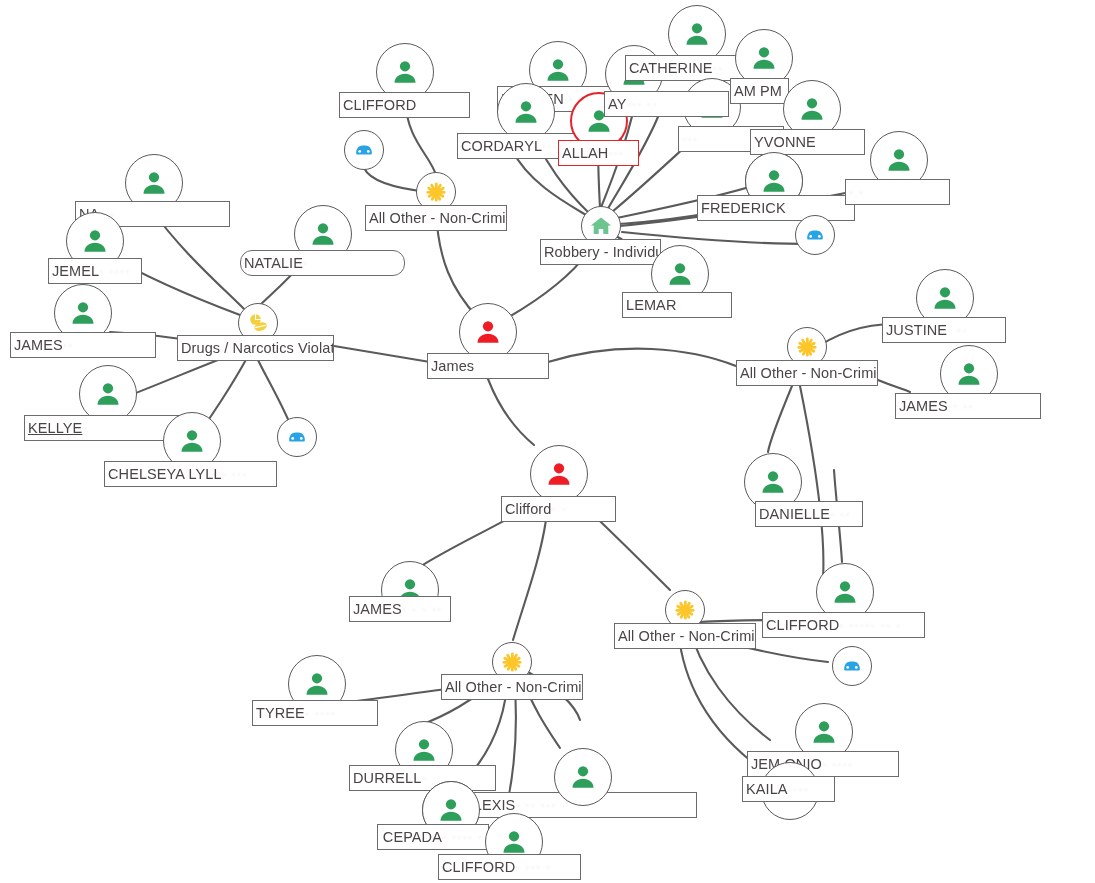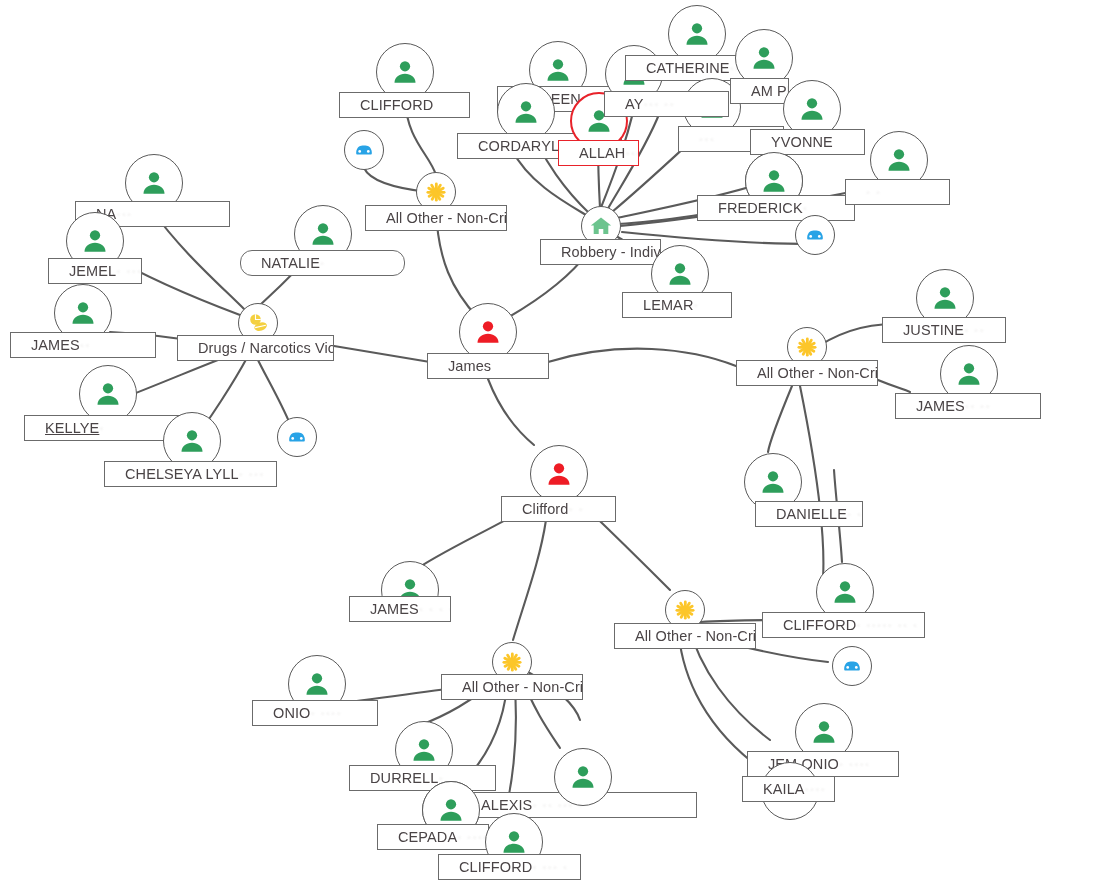--- a/index.html
+++ b/index.html
@@ -10,21 +10,21 @@
   .node{position:absolute;border-radius:50%;background:#ffffff;border:1px solid #5a5a5a;
         box-sizing:border-box;display:flex;align-items:center;justify-content:center;}
   .node.person{width:58px;height:58px;}
   .node.icon-node{width:40px;height:40px;}
   .node.focal{width:58px;height:58px;}
   .node.highlight{border:2px solid #e8222a;}
 
   .node svg{display:block;}
 
   .lbl{position:absolute;background:#ffffff;border:1px solid #6b6b6b;box-sizing:border-box;
-       height:26px;line-height:24px;padding:0 20px;font-size:14.5px;color:#4a4446;
+       height:26px;line-height:24px;padding:0 3px;font-size:14.5px;color:#4a4446;
        white-space:nowrap;overflow:hidden;letter-spacing:.1px;}
   .lbl.red{border:1px solid #e8222a;}
   .lbl .redact{display:inline-block;color:#c9c6c4;filter:blur(1.1px);opacity:.75;
        font-size:13px;letter-spacing:1px;vertical-align:top;}
 </style>
 </head>
 <body>
 
 <div id="canvas">
 
@@ -445,21 +445,21 @@
       </div>
       <div class="lbl" style="left: 441px; top: 674px; width: 142px;"><span>All Other - Non-Criminal</span></div>
       <div class="node person" style="left: 288px; top: 655px;">
         <span>
           <svg width="30" height="30" viewBox="0 0 24 24">
             <circle cx="12" cy="7.4" r="4.1" fill="#2e9e5b"></circle>
             <path d="M3.6 20.5c0-4.4 3.8-7.2 8.4-7.2s8.4 2.8 8.4 7.2z" fill="#2e9e5b"></path>
           </svg>
         </span>
       </div>
-      <div class="lbl" style="left: 252px; top: 700px; width: 126px;"><span>ONIO</span><span class="redact"> ·       ····</span></div>
+      <div class="lbl" style="left: 252px; top: 700px; width: 126px;"><span>TYREE</span><span class="redact"> ·       ····</span></div>
       <div class="node person" style="left: 395px; top: 721px;">
         <span>
           <svg width="30" height="30" viewBox="0 0 24 24">
             <circle cx="12" cy="7.4" r="4.1" fill="#2e9e5b"></circle>
             <path d="M3.6 20.5c0-4.4 3.8-7.2 8.4-7.2s8.4 2.8 8.4 7.2z" fill="#2e9e5b"></path>
           </svg>
         </span>
       </div>
       <div class="lbl" style="left: 349px; top: 765px; width: 147px;"><span>DURRELL</span><span class="redact">         ·</span></div>
       <div class="node person" style="left: 422px; top: 781px;">

